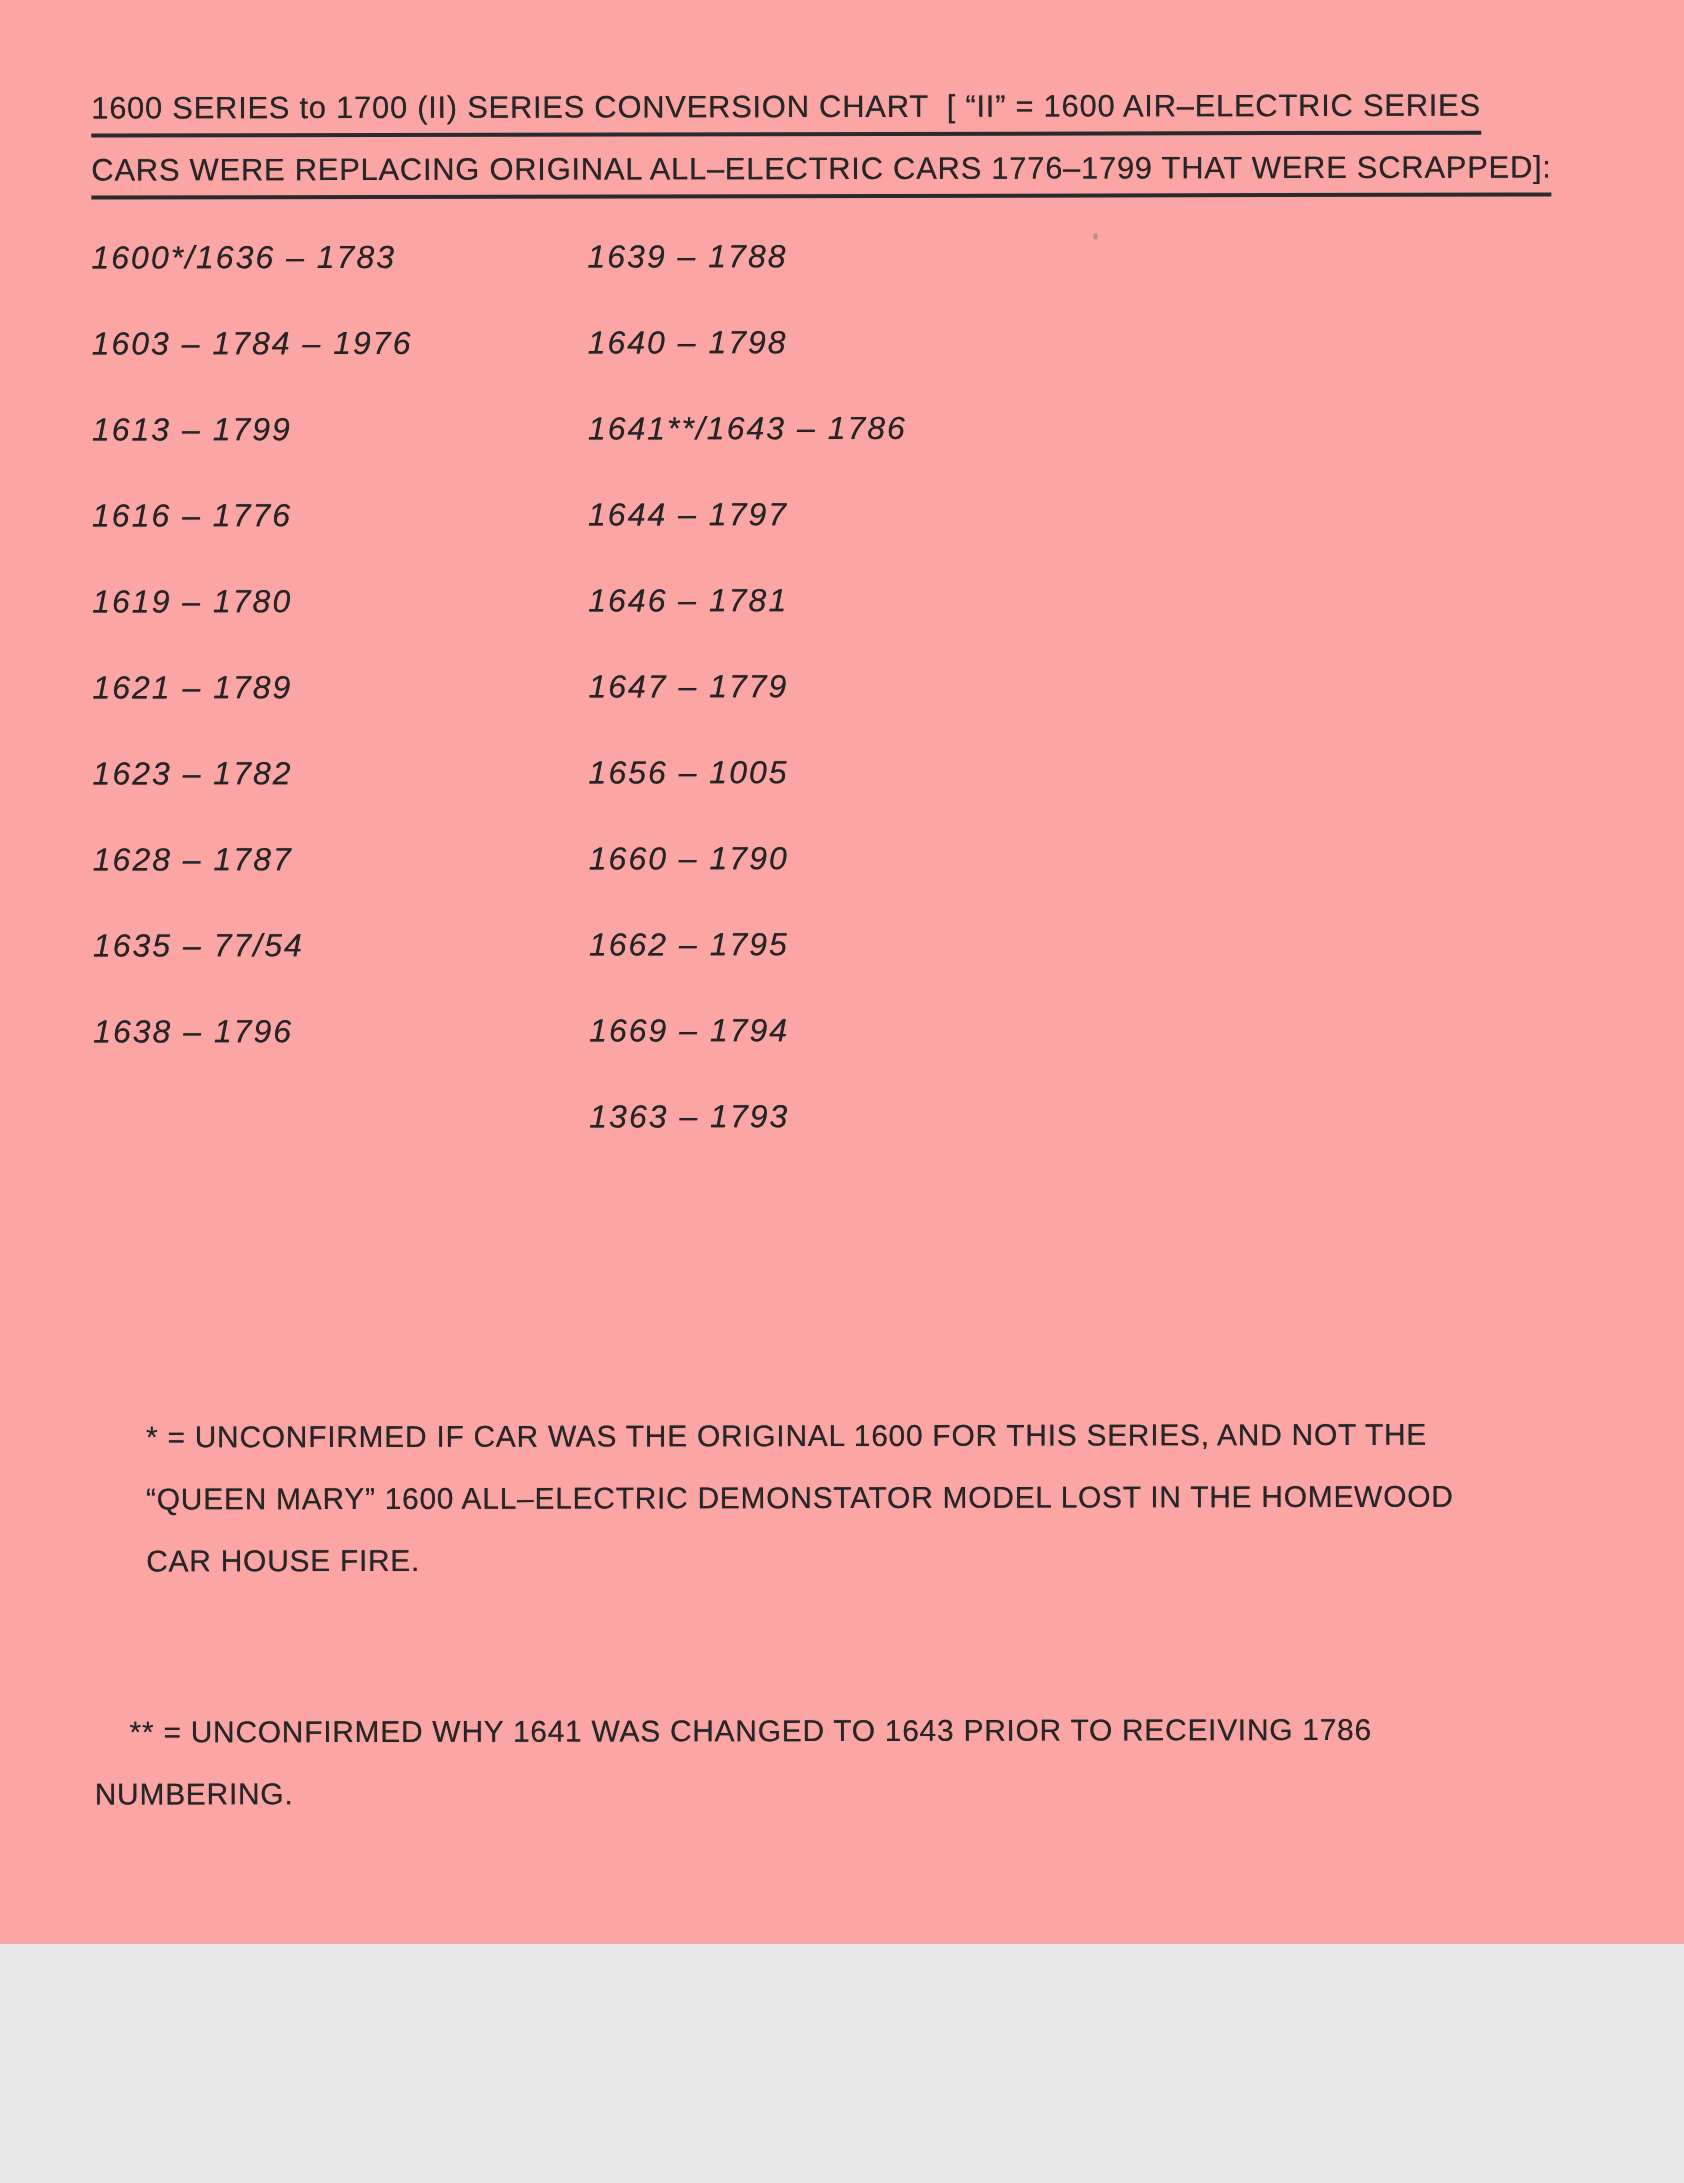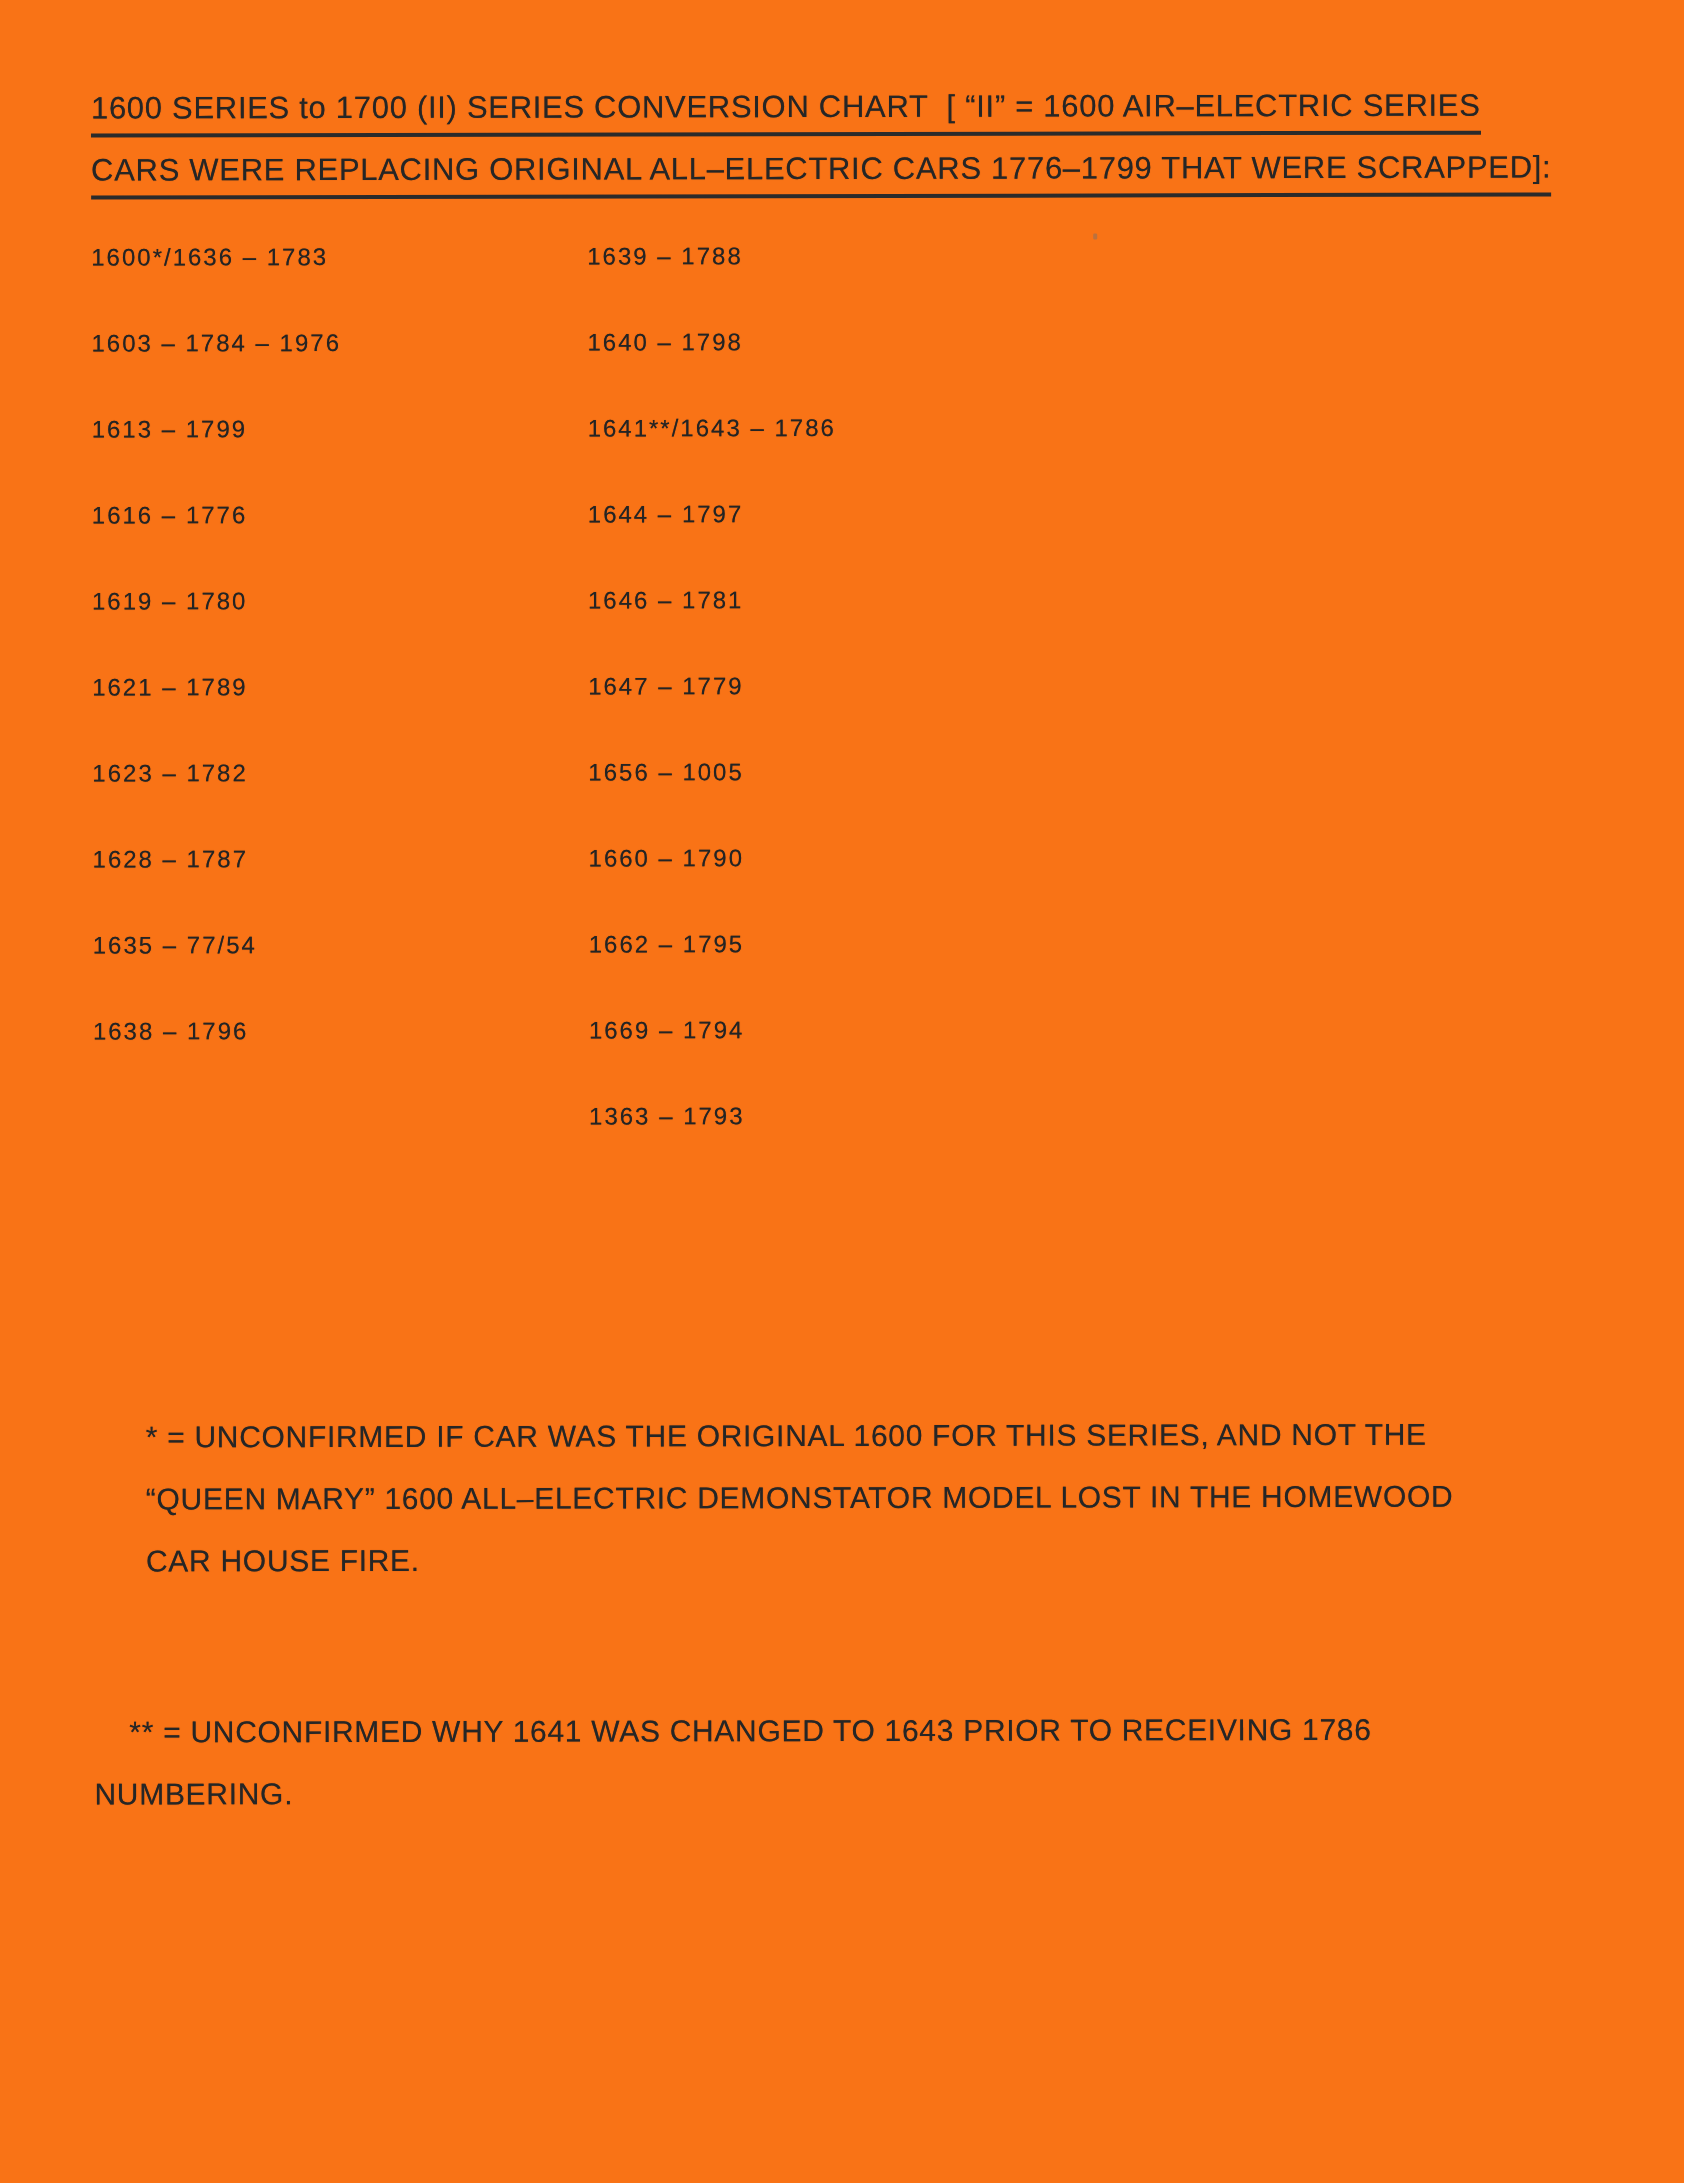--- a/index.html
+++ b/index.html
@@ -3,22 +3,22 @@
 <meta charset="utf-8">
 <style>
   html, body {
     margin: 0;
     padding: 0;
     background: #e8e8e8;
   }
   .page {
     position: relative;
     width: 1684px;
-    height: 2183px;
-    background: #f97316;
+    height: 1944px;
+    background: #fca5a5;
     overflow: hidden;
     font-family: "Liberation Sans", sans-serif;
     color: #262626;
   }
   .content {
     position: absolute;
     inset: 0;
     transform: rotate(-0.12deg);
     transform-origin: 50% 50%;
   }
@@ -54,24 +54,25 @@
     width: 1497px;
   }
   .col {
     position: absolute;
     top: 0;
   }
   .col-left  { left: 0; }
   .col-right { left: 496px; }
   .row {
     height: 86px;
-    font-size: 24px;
+    font-size: 32px;
     line-height: 44px;
     letter-spacing: 2px;
     color: #242424;
+    font-style: italic;
   }
 
   
   .footnote {
     position: absolute;
     font-size: 30px;
     line-height: 62px;
     letter-spacing: 0.7px;
     color: #262626;
   }

